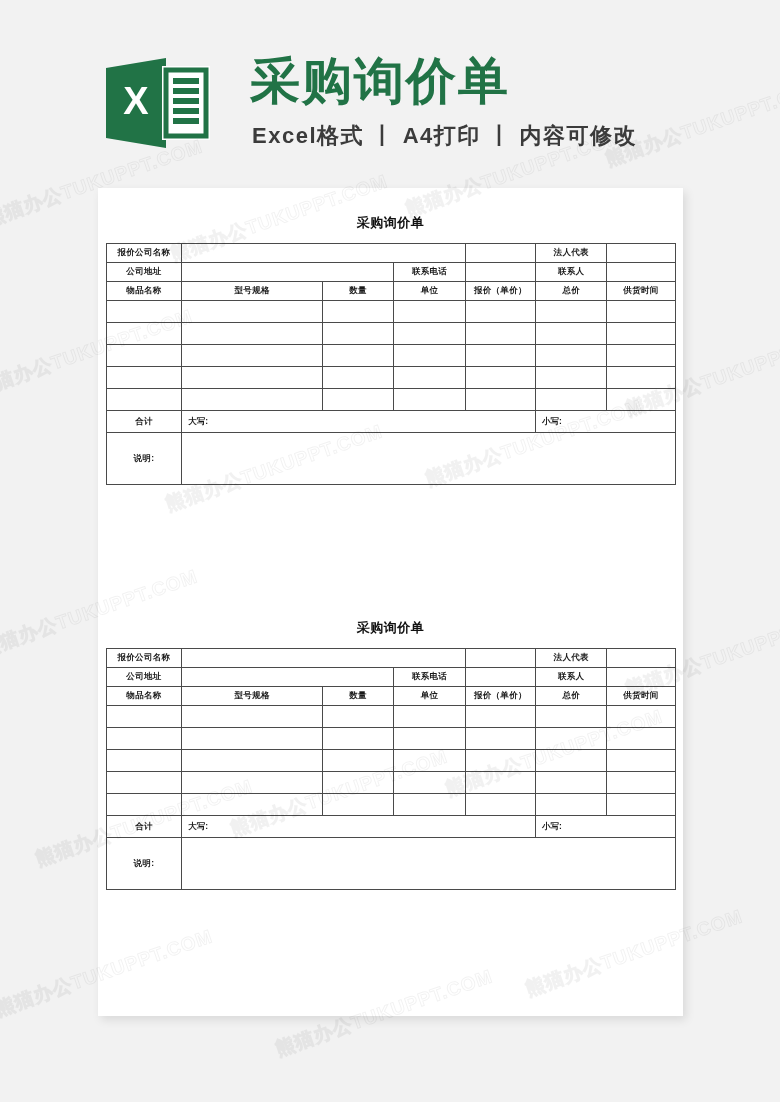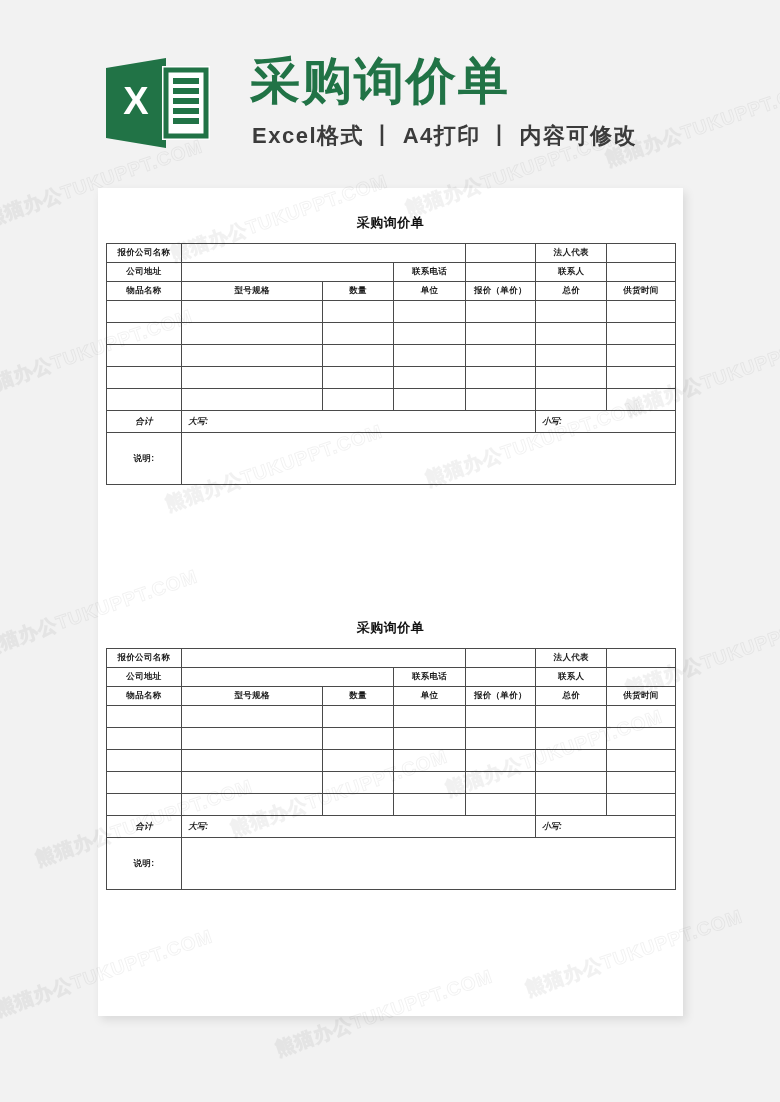--- a/index.html
+++ b/index.html
@@ -119,21 +119,21 @@
     vertical-align: middle;
     font-family: "Liberation Sans", "DejaVu Sans", sans-serif;
     padding: 0 2px;
     background: transparent;
   }
   table.form-table td.lbl { font-weight: 700; letter-spacing: 0.3px; }
   table.form-table td.lft { text-align: left; padding-left: 6px; font-weight: 700; margin-left: 20px; }
   table.form-table td.blank { }
   table.form-table tr.data-row td { height: 22px; }
   table.form-table tr.note-row td { height: 52px; text-align: center; }
-  table.form-table tr.sum-row td { height: 22px; font-style: italic; }
+  table.form-table tr.sum-row td { height: 22px; }
 
   
   col.c1 { width: 68px; }
   col.c2 { width: 126px; }
   col.c3 { width: 64px; }
   col.c4 { width: 64px; }
   col.c5 { width: 63px; }
   col.c6 { width: 64px; }
   col.c7 { width: 61px; }
 </style>

